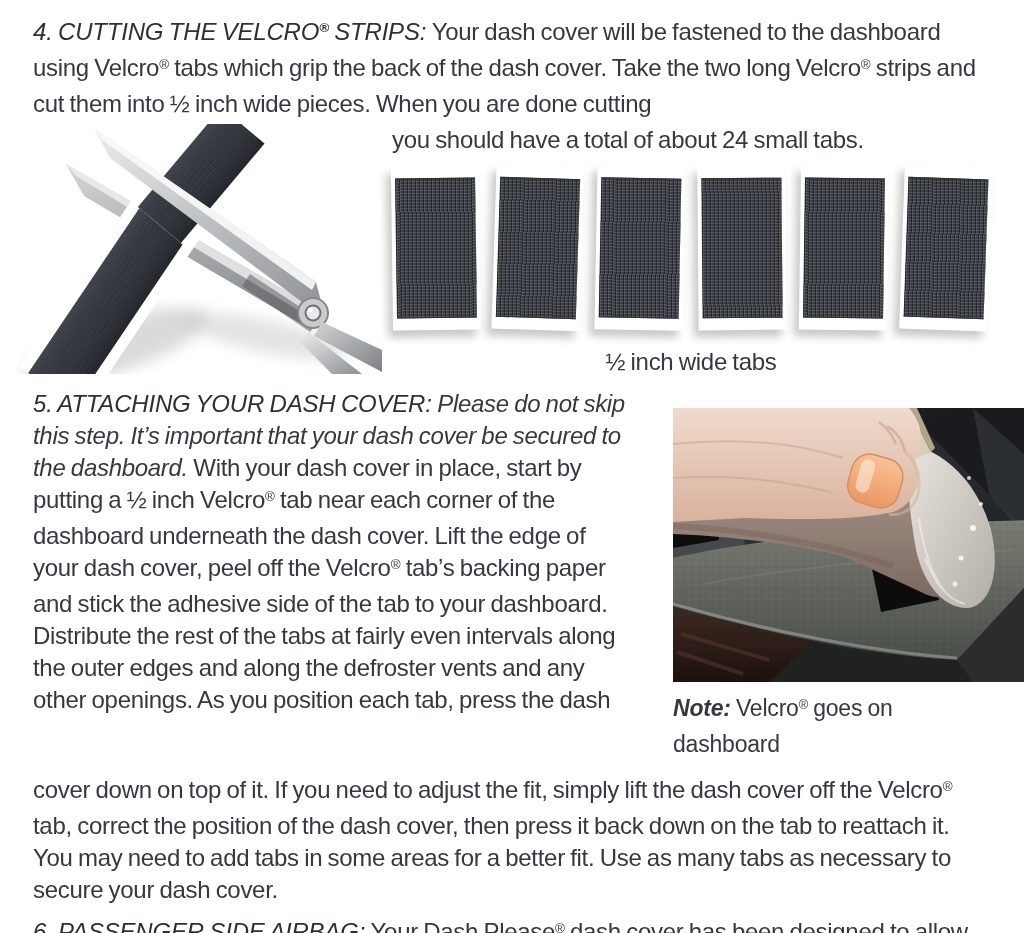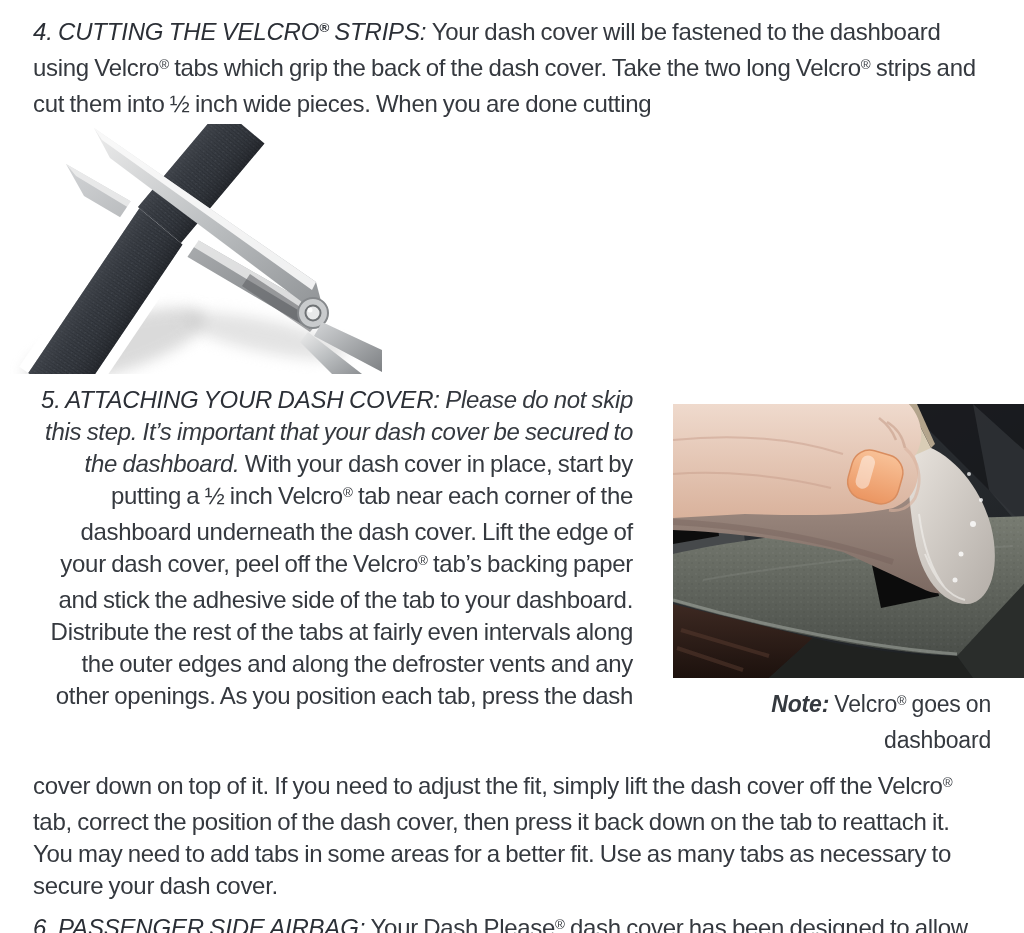--- a/index.html
+++ b/index.html
@@ -45,21 +45,21 @@
     border-bottom:1px solid #2c2f35;
   }
   .tab:nth-child(1){transform:rotate(-0.8deg);}
   .tab:nth-child(2){transform:rotate(1.8deg);}
   .tab:nth-child(3){transform:rotate(1.1deg);}
   .tab:nth-child(4){transform:rotate(-0.5deg);}
   .tab:nth-child(5){transform:rotate(0.8deg);}
   .tab:nth-child(6){transform:rotate(2deg);}
   .tabs-caption{width:598px;text-align:center;margin-top:16px;}
   
-  .row5{display:flex;margin-top:10px;text-align:right;}
+  .row5{display:flex;margin-top:10px;}
   .col5{width:600px;flex:0 0 auto;}
   .fig5{margin-left:auto;width:318px;flex:0 0 auto;}
   .photo{margin-top:20px;width:362px;height:274px;}
   .note{margin-top:10px;font-size:23px;letter-spacing:-0.2px;}
   .p-full{margin-top:14px;}
   .p-sec6{margin-top:10px;}
 </style>
 </head>
 <body>
 
@@ -119,20 +119,44 @@
 
         <circle cx="303" cy="189" r="15" fill="#c9cbcd" stroke="#85888b" stroke-width="2"></circle>
         <circle cx="303" cy="189" r="7.5" fill="#e8e9ea" stroke="#6f7275" stroke-width="2"></circle>
         <circle cx="300" cy="186" r="2.5" fill="#ffffff" opacity="0.9"></circle>
 
         <polygon points="312,198 372,226 372,248 304,212" fill="url(#bladeB)"></polygon>
         <polygon points="298,208 352,250 322,250 290,218" fill="url(#bladeA)"></polygon>
       </svg>
     </div>
 
+    <div class="tabs-col">
+      <p>you should have a total of about 24 small tabs.</p>
+      <div class="tabs-row">
+          <div class="tab">
+            <div class="weave"></div>
+          </div>
+          <div class="tab">
+            <div class="weave"></div>
+          </div>
+          <div class="tab">
+            <div class="weave"></div>
+          </div>
+          <div class="tab">
+            <div class="weave"></div>
+          </div>
+          <div class="tab">
+            <div class="weave"></div>
+          </div>
+          <div class="tab">
+            <div class="weave"></div>
+          </div>
+        </div>
+      <p class="tabs-caption">½ inch wide tabs</p>
+    </div>
   </div>
 
   <div class="row5">
     <div class="col5">
       <p><span class="seg-hb">5. ATTACHING YOUR DASH COVER: </span><span class="seg-i">Please do not skip this step. It’s important that your dash cover be secured to the dashboard. </span><span class="seg-r">With your dash cover in place, start by putting a ½ inch Velcro</span><span class="seg-sup">®</span><span class="seg-r"> tab near each corner of the dashboard underneath the dash cover. Lift the edge of your dash cover, peel off the Velcro</span><span class="seg-sup">®</span><span class="seg-r"> tab’s backing paper and stick the adhesive side of the tab to your dashboard. Distribute the rest of the tabs at fairly even intervals along the outer edges and along the defroster vents and any other openings. As you position each tab, press the dash</span></p>
     </div>
     <div class="fig5">
       <div class="photo">
         <svg viewBox="0 0 362 274" width="362" height="274" preserveAspectRatio="none">
           <defs>

